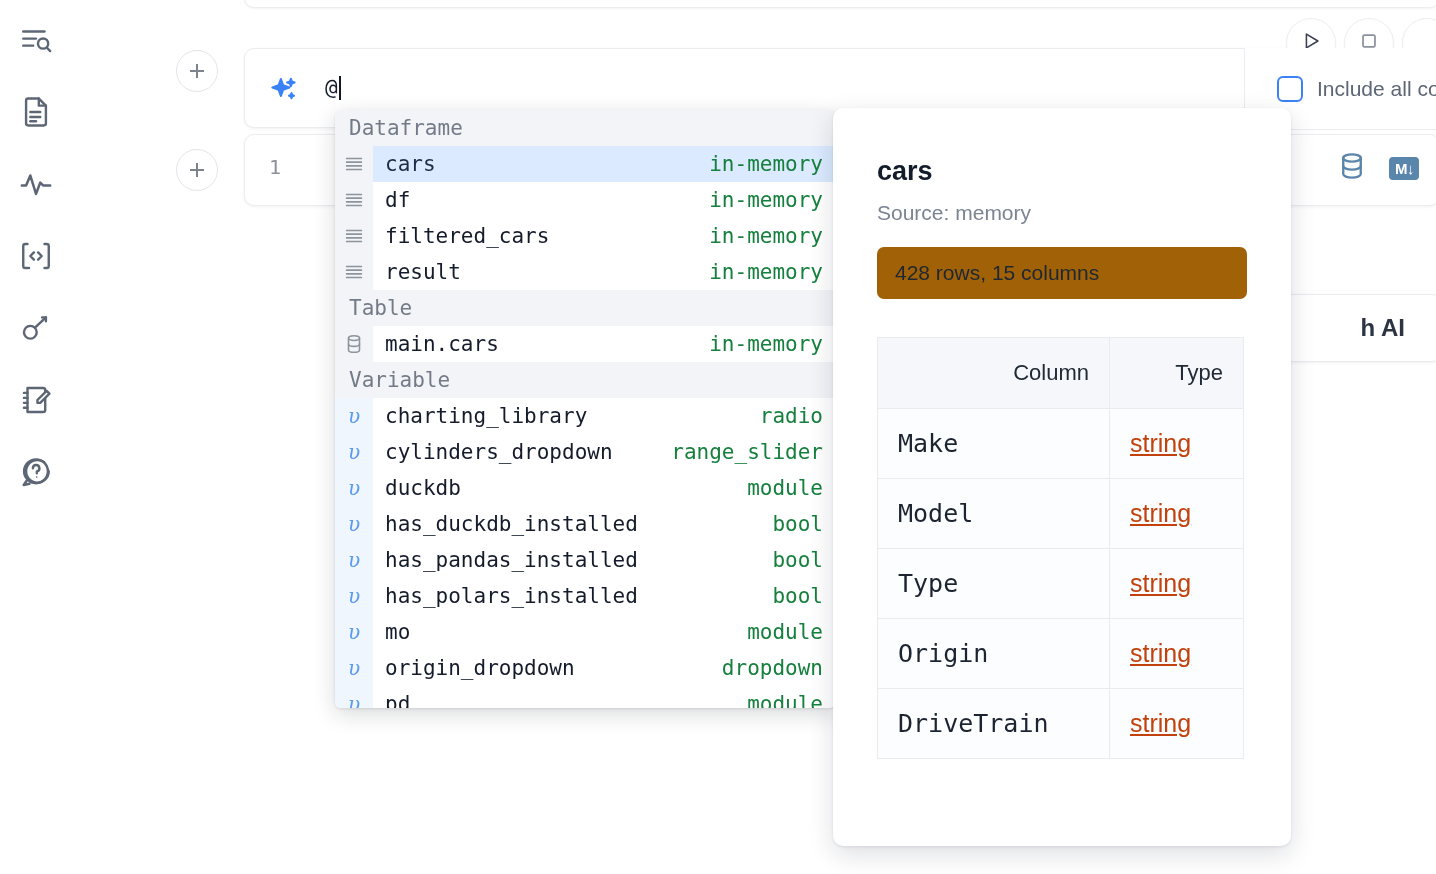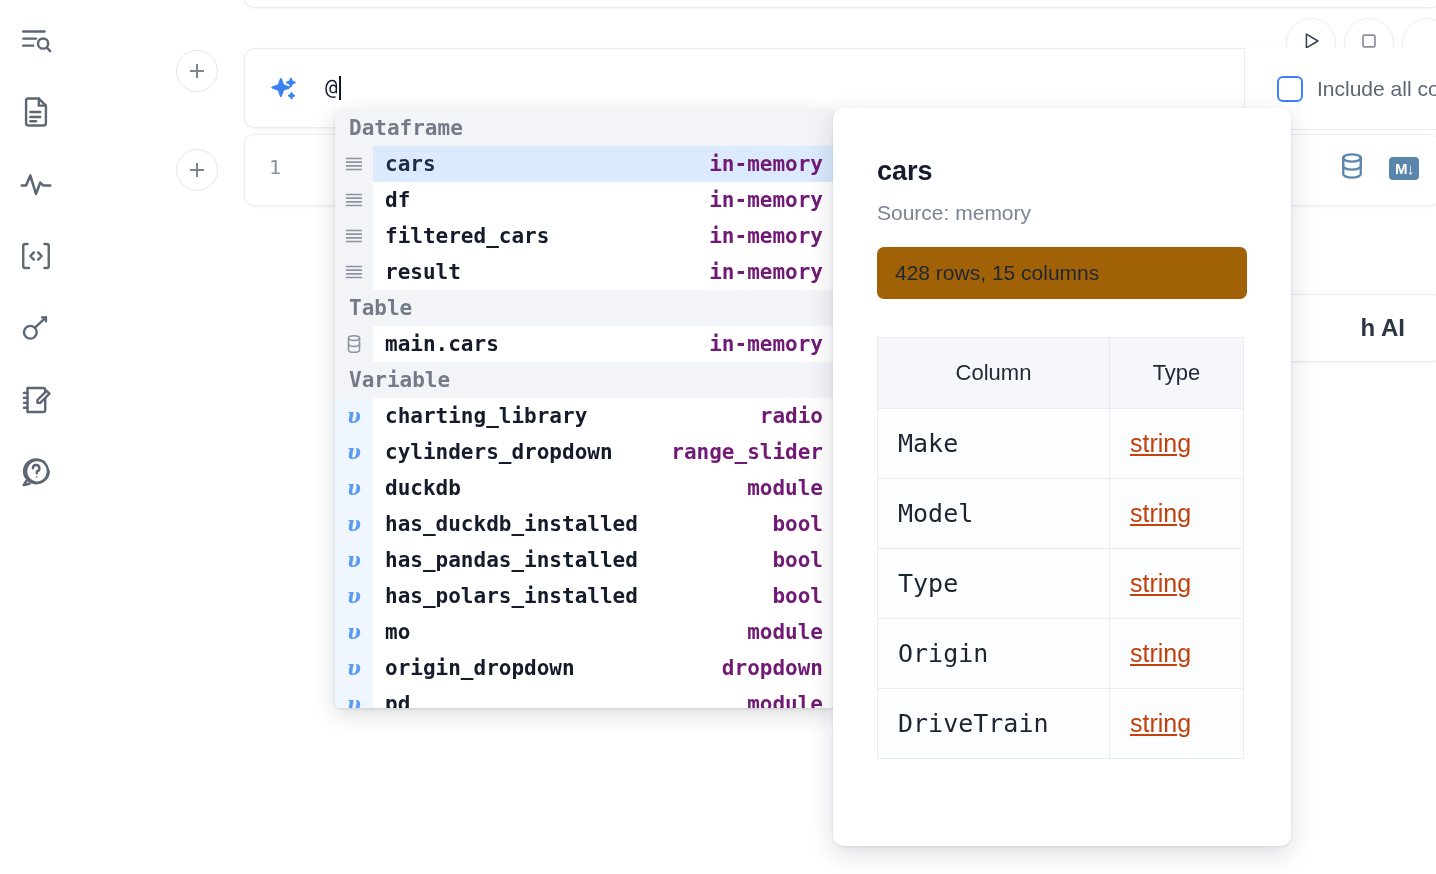--- a/index.html
+++ b/index.html
@@ -171,21 +171,20 @@
   
   .ac {
     position: absolute; left: 335px; top: 110px;
     width: 500px; height: 598px;
     background: #ffffff;
     border-radius: 6px;
     box-shadow: 0 6px 22px rgba(16,24,40,.16), 0 1px 3px rgba(16,24,40,.10);
     overflow: hidden;
     z-index: 20;
     font-family: "DejaVu Sans Mono", monospace;
-    font-weight: bold;
   }
   .ac-section {
     background: #f2f4f7;
     color: #737b88;
     font-size: 21px;
     padding: 5px 0 5px 14px;
     line-height: 26px;
   }
   .ac-row {
     display: flex; align-items: center;
@@ -207,21 +206,21 @@
     height: 36px;
     overflow: hidden;
   }
   .ac-row.sel .ac-body { background: #dbeafe; }
   .ac-name {
     font-size: 21px; color: #141b2b;
     white-space: nowrap;
   }
   .ac-row.sel .ac-name { color: #1e2b45; }
   .ac-type {
-    font-size: 21px; color: #701a75;
+    font-size: 21px; color: #15803d;
     white-space: nowrap;
   }
   .glyph-v {
     font-family: "DejaVu Serif", serif;
     font-style: italic;
     color: #5b9bf0; font-size: 20px;
   }
 
   
   .doc {
@@ -243,21 +242,21 @@
   }
   .doc-shape {
     background: #a16207; border-radius: 7px;
     font-size: 21px; color: #1f2733;
     padding: 14px 18px;
     margin-bottom: 38px;
   }
   .doc-table { width: 367px; border-collapse: collapse; }
   .doc-table th {
     background: #f5f7fa;
-    text-align: center;
+    text-align: right;
     font-size: 22px; font-weight: 400; color: #212a36;
     padding: 22px 20px;
     border: 1px solid #e8ebef;
   }
   .doc-table td {
     font-size: 25px;
     padding: 20px;
     border: 1px solid #e8ebef;
     background: #fcfdfe;
   }

